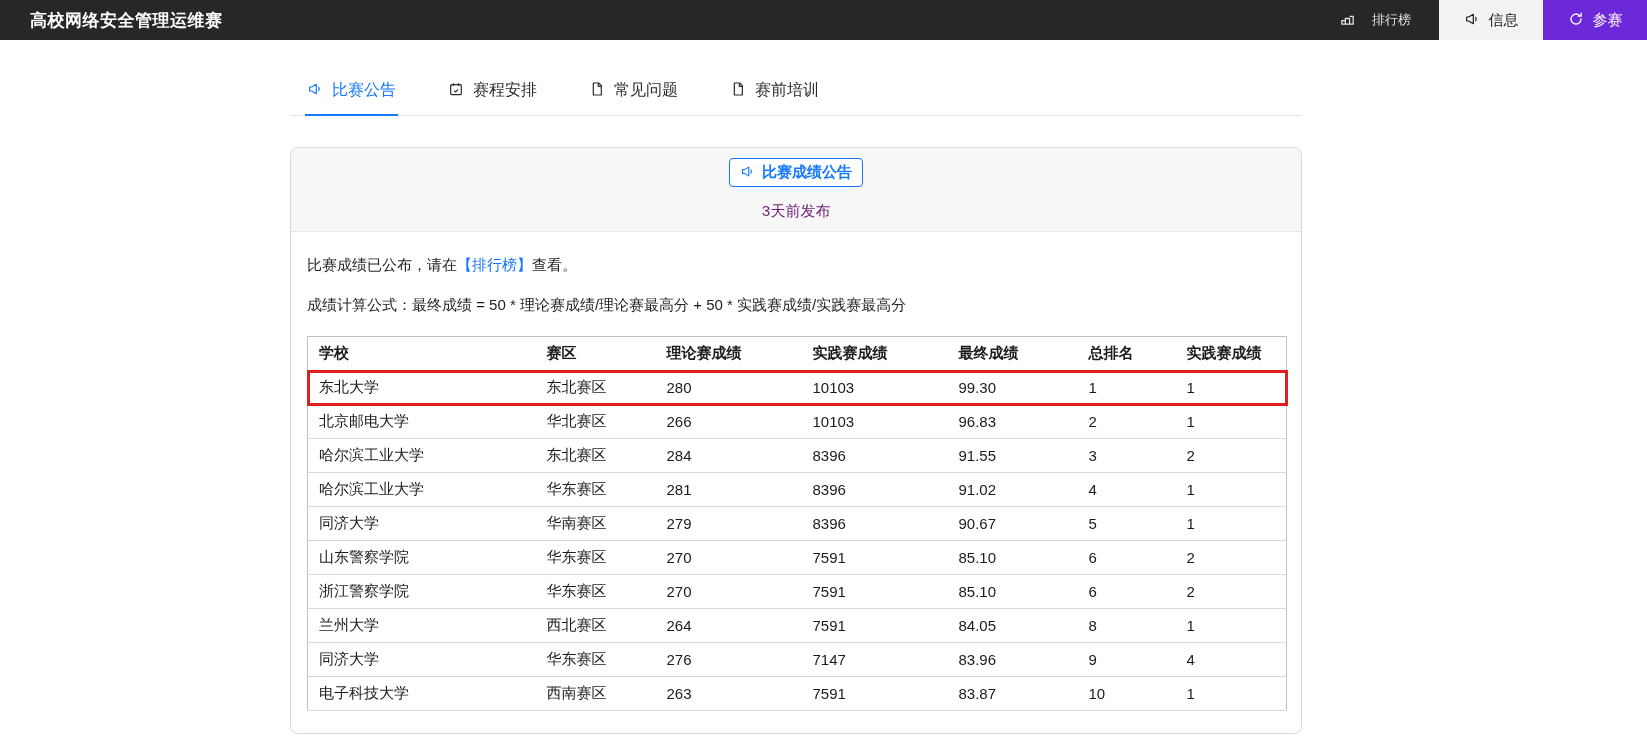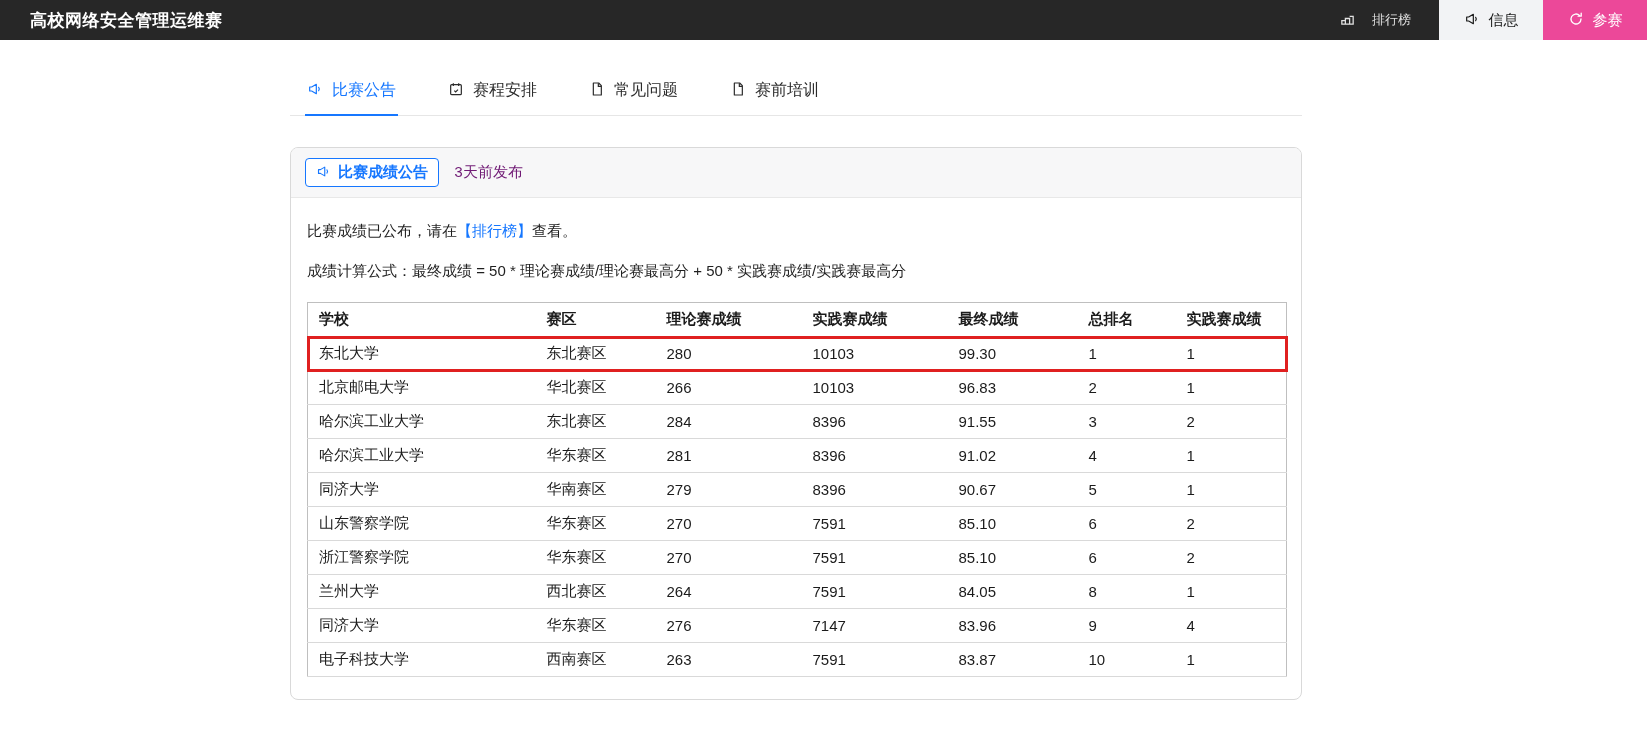--- a/index.html
+++ b/index.html
@@ -32,21 +32,21 @@
     color: #e3e3e3; font-size: 13px; padding: 0 28px; cursor: pointer;
   }
   .leaderboard-link svg { width: 17px; height: 17px; }
   .topbar-btn {
     width: 104px; height: 100%;
     display: flex; align-items: center; justify-content: center; gap: 9px;
     font-size: 15px; border: none; cursor: pointer;
     font-family: inherit;
   }
   .btn-info { background: #f2f3f5; color: #1b1b1b; }
-  .btn-join { background: #ec4899; color: #ffffff; align-items: center; }
+  .btn-join { background: #6d28d9; color: #ffffff; align-items: center; }
   .topbar-btn svg { width: 16px; height: 16px; }
 
   
   .content { width: 1012px; margin-left: 290px; padding-top: 27px; }
 
   
   .tabs {
     display: flex; gap: 48px;
     border-bottom: 1px solid #e6e6e6;
     padding-left: 15px;
@@ -66,21 +66,21 @@
     margin-top: 31px;
     border: 1px solid #d9d9d9;
     border-radius: 8px;
     overflow: hidden;
     background: #fff;
   }
   .card-header {
     background: #f7f7f8;
     border-bottom: 1px solid #e8e8e8;
     padding: 10px 14px;
-    display: flex; align-items: center; gap: 15px;
+    display: flex; align-items: center; gap: 15px; flex-direction: column;
   }
   .badge {
     display: inline-flex; align-items: center; gap: 7px;
     border: 1px solid #1677ff; color: #1677ff; background: #ffffff;
     border-radius: 4px; padding: 4px 10px;
     font-size: 15px; font-weight: bold;
   }
   .badge svg { width: 15px; height: 15px; }
   .published { font-size: 15px; color: #701a75; font-family: Liberation Mono, monospace; }
 

